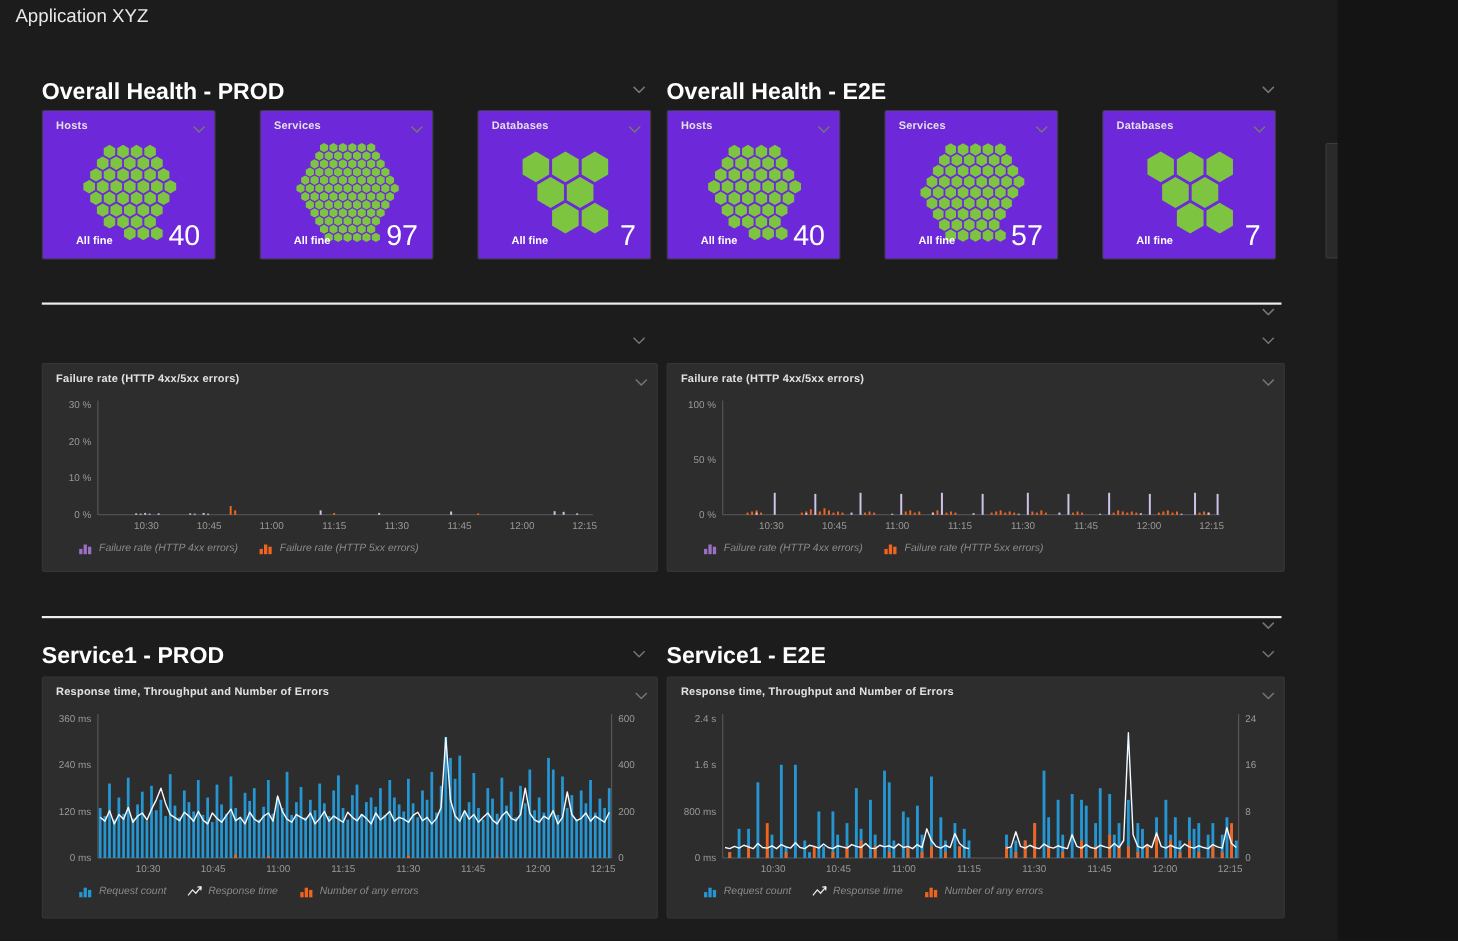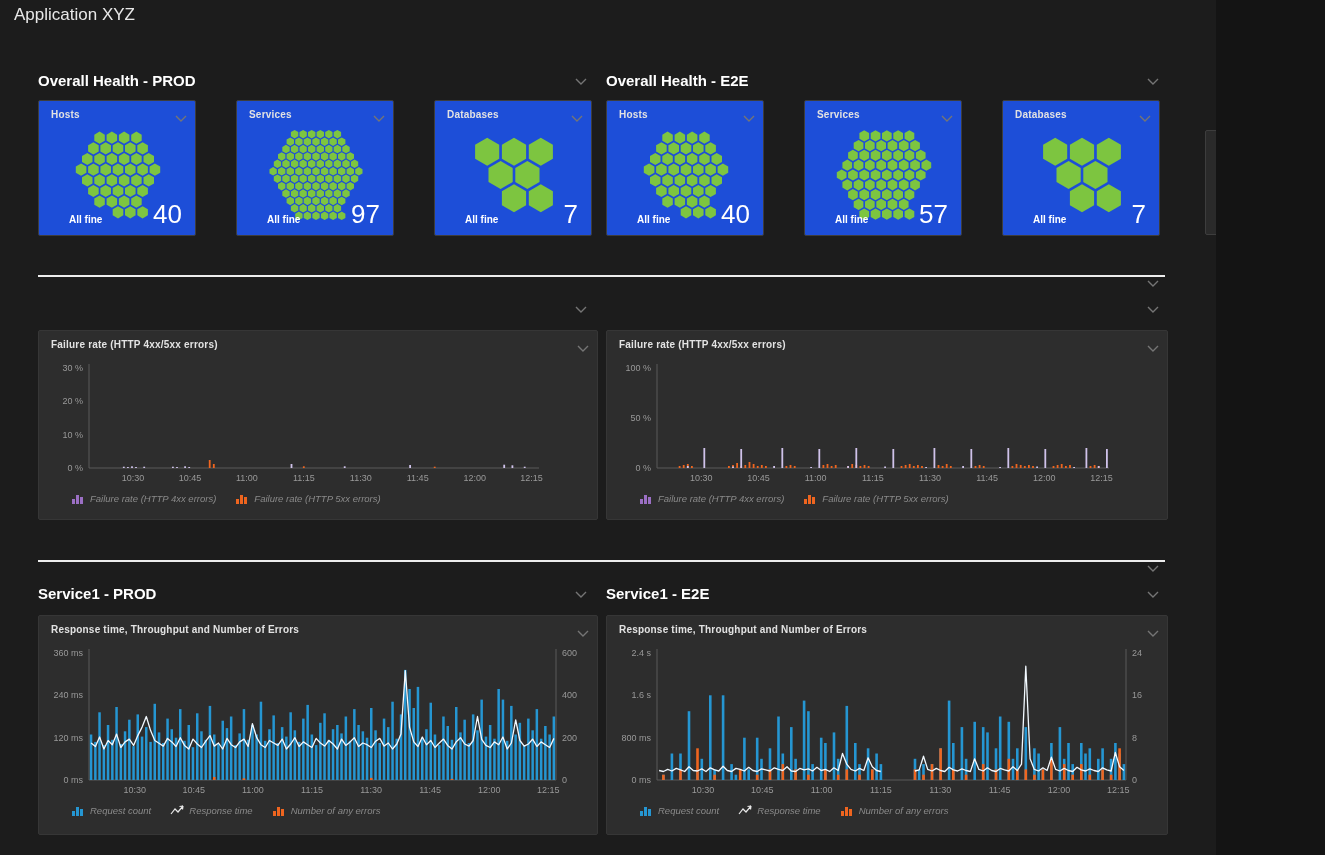--- a/index.html
+++ b/index.html
@@ -1,21 +1,21 @@
 <!DOCTYPE html>
 <html><head>
 <meta charset="utf-8">
 <style>
   html,body{margin:0;padding:0;background:#141414;}
   #app{position:relative;width:1216px;height:855px;background:#1c1c1c;overflow:hidden;
        font-family:"Liberation Sans", sans-serif; -webkit-font-smoothing:antialiased;}
   .abs{position:absolute;}
   #page-title{left:14px;top:5px;font-size:17px;color:#e8e8e8;font-weight:400;}
-  .sec-title{font-size:15px;font-weight:bold;color:#fff;white-space:nowrap;}
-  .tile{position:absolute;background:#1d4ed8;border:1px solid #3d3d3d;border-radius:2px;box-sizing:border-box;}
+  .sec-title{font-size:21px;font-weight:bold;color:#fff;white-space:nowrap;}
+  .tile{position:absolute;background:#6d28d9;border:1px solid #3d3d3d;border-radius:2px;box-sizing:border-box;}
   .chart-tile{background:#2d2d2d;border-color:#363636;}
   .problems-tile{background:#2a2a2a;}
   .tile-title{position:absolute;left:12px;top:8px;font-size:10px;font-weight:bold;color:#e2e2e2;letter-spacing:.2px;}
   .tile-chev{position:absolute;right:8px;top:7px;}
   .allfine{position:absolute;left:30px;bottom:10px;font-size:10px;font-weight:bold;color:#fff;}
   .hexcount{position:absolute;right:13px;bottom:5px;font-size:26px;font-weight:400;color:#fff;}
   .problems-count{position:absolute;right:14px;bottom:4px;font-size:36px;font-weight:200;color:#f2f2f2;}
   .problems-line{position:absolute;left:68px;top:19px;width:26px;height:1px;background:#4d4d4d;}
   .divider{position:absolute;height:2px;background:#ededed;}
   .chev svg{display:block;}

